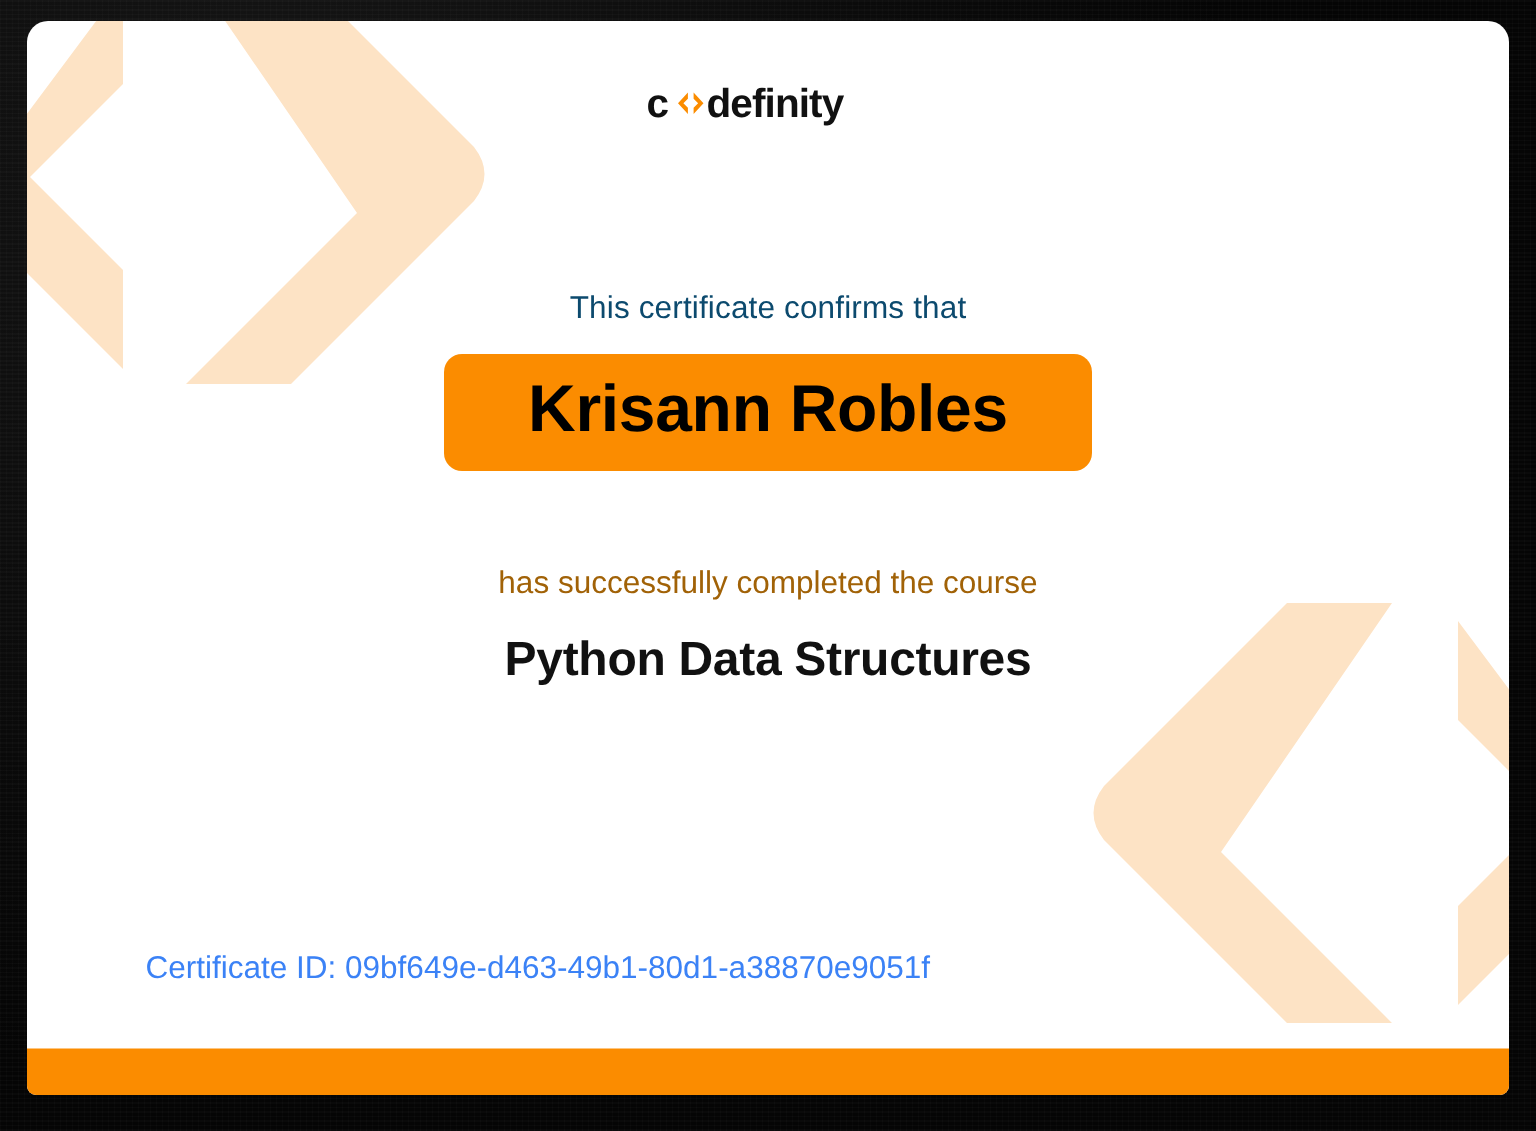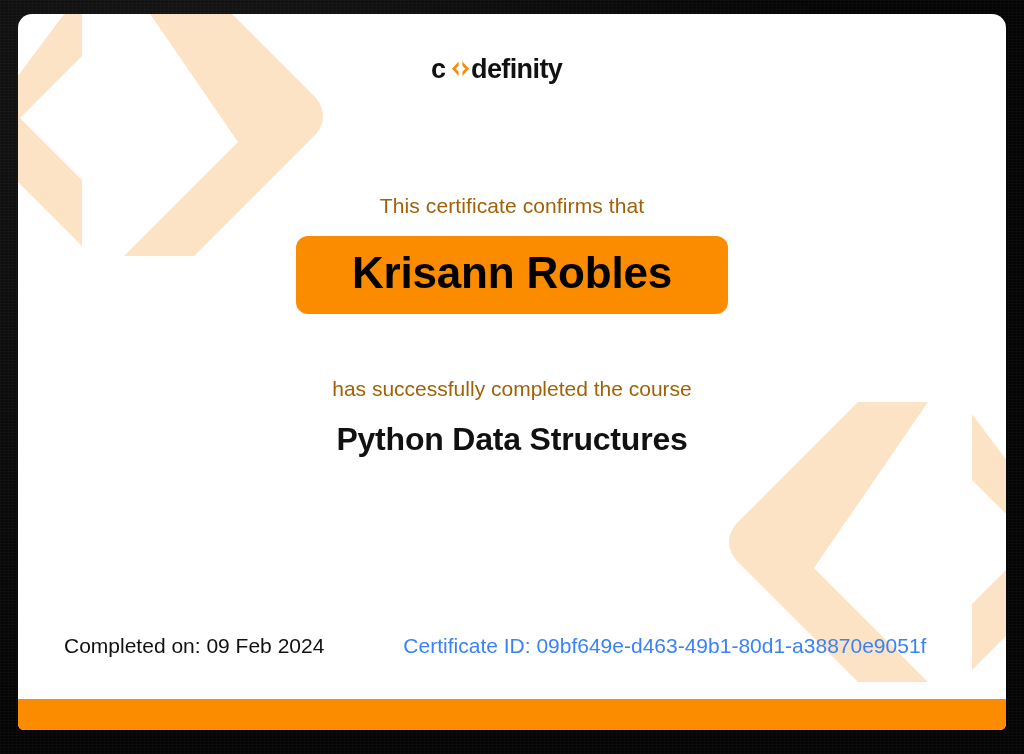--- a/index.html
+++ b/index.html
@@ -93,21 +93,21 @@
     justify-content: center;
     height: 34px;
   }
 
   #brand-logo svg { display: block; }
 
   
   #confirm-line {
     margin-top: 108px;
     font-size: 21px;
-    color: #a16207;
+    color: #0c4a6e;
     letter-spacing: .1px;
     font-weight: 400;
   }
 
   #recipient-banner {
     margin-top: 18px;
     background: #FB8C00;
     border-radius: 12px;
     padding: 14px 56px 18px;
     min-width: 420px;
@@ -244,20 +244,19 @@
         <span id="recipient-name">Krisann Robles</span>
       </div>
 
       <div id="course-line">has successfully completed the course</div>
 
       <div id="course-title">Python Data Structures</div>
 
     </div>
 
     <div id="footer-meta">
-      <span id="completed-on">Completed on: 09 Feb 2024</span>
       <span id="certificate-id">Certificate ID: 09bf649e-d463-49b1-80d1-a38870e9051f</span>
     </div>
 
     <div id="bottom-bar"></div>
 
   </div>
 </div>
 
 </body></html>

